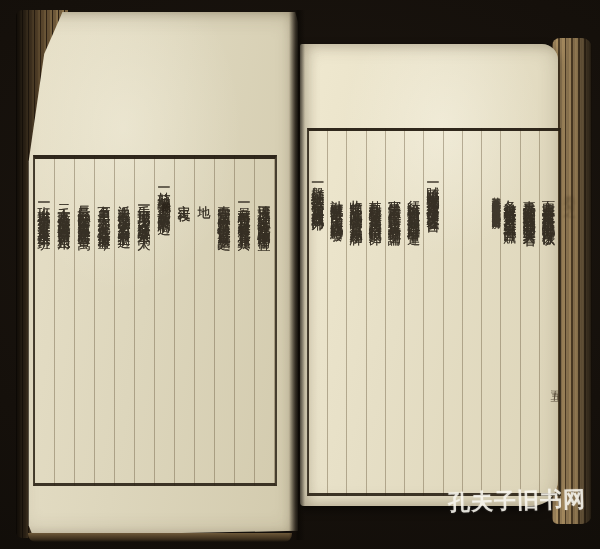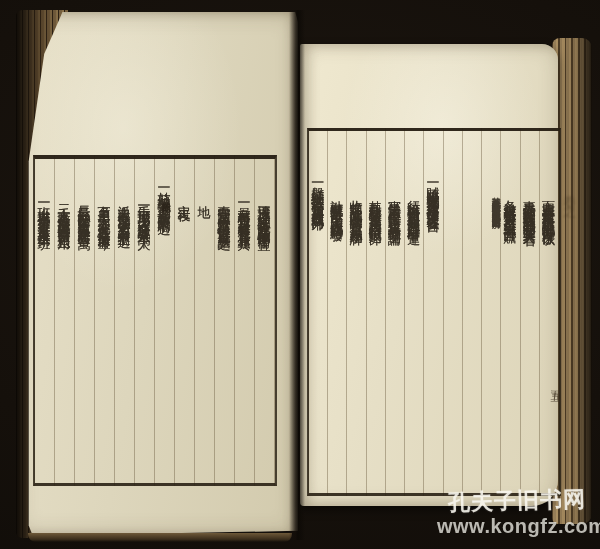--- a/index.html
+++ b/index.html
@@ -154,16 +154,15 @@
       <div class="col" style="right: 194.415px; top: 59px;">收信牌不准此例及今閑時着官一員先刻小牌</div>
       <div class="col" style="right: 213.645px; top: 59px;">計在城甲數毎甲一張印完以便臨時給發</div>
       <div class="col" style="right: 232.875px; top: 44px;">一盤結奸細之法差官帶領知事人役在城門外吊</div>
     </div>
 
   <div class="ghost-text">卷之</div>
   <div class="folio">五五</div>
 
   <div class="watermark">
     <div class="wm1">孔夫子旧书网</div>
-    <div class="wm2">www.kongfz.com</div>
   </div>
 
 </div>
 
 </body></html>

